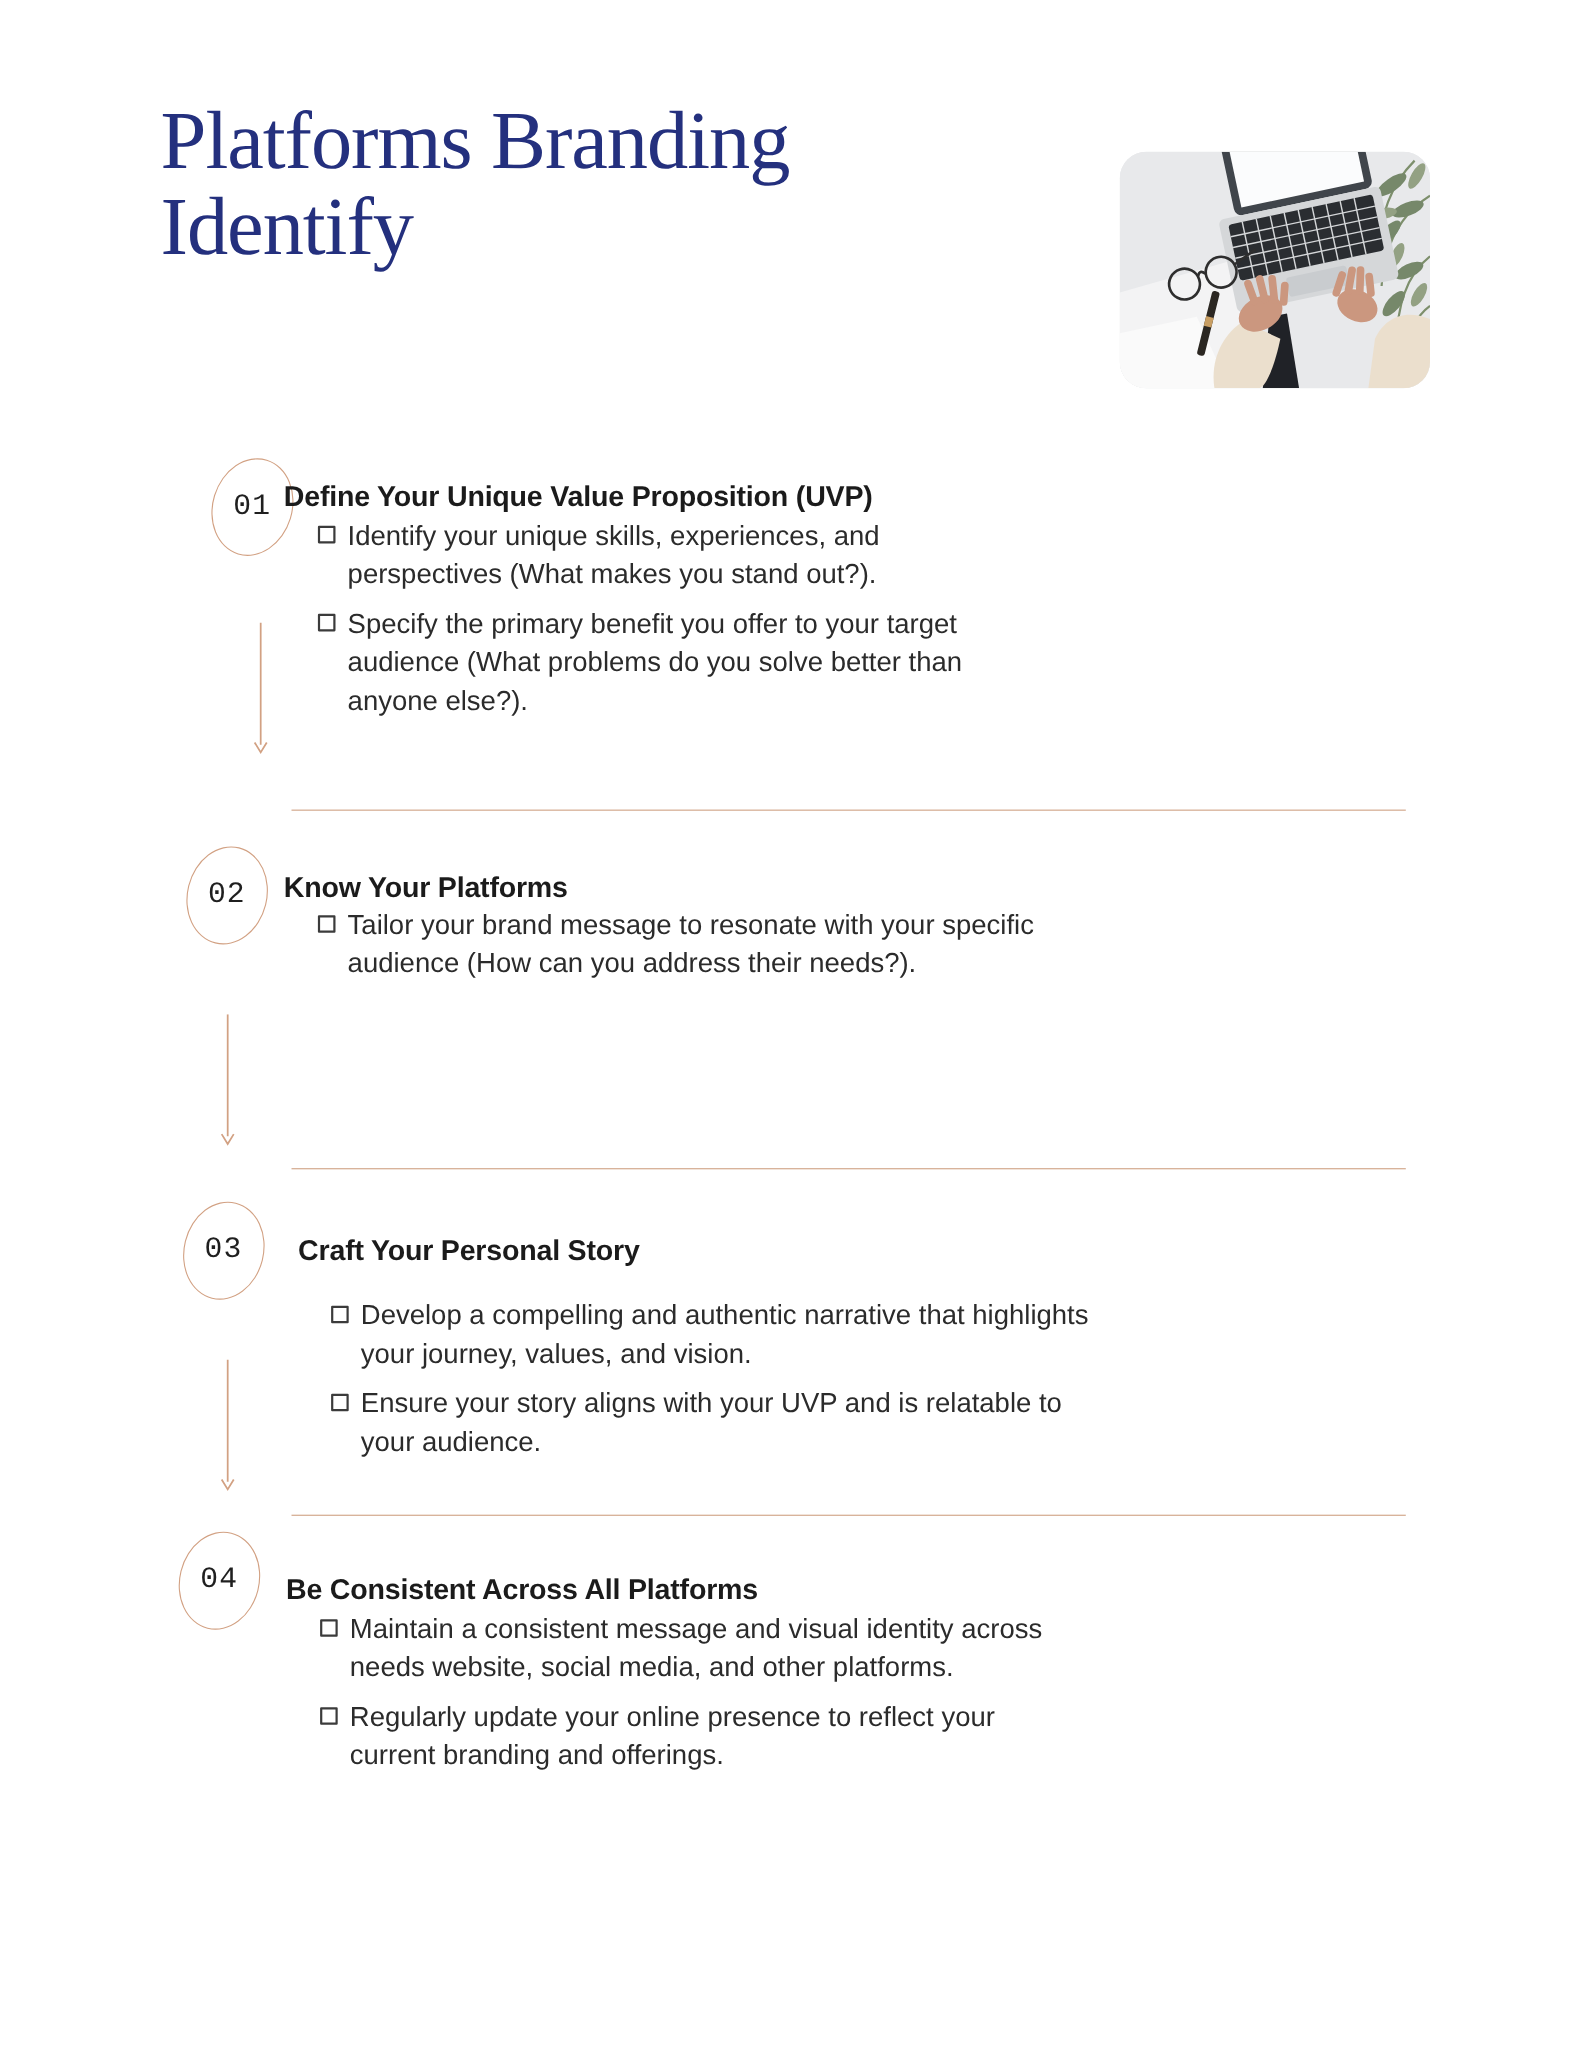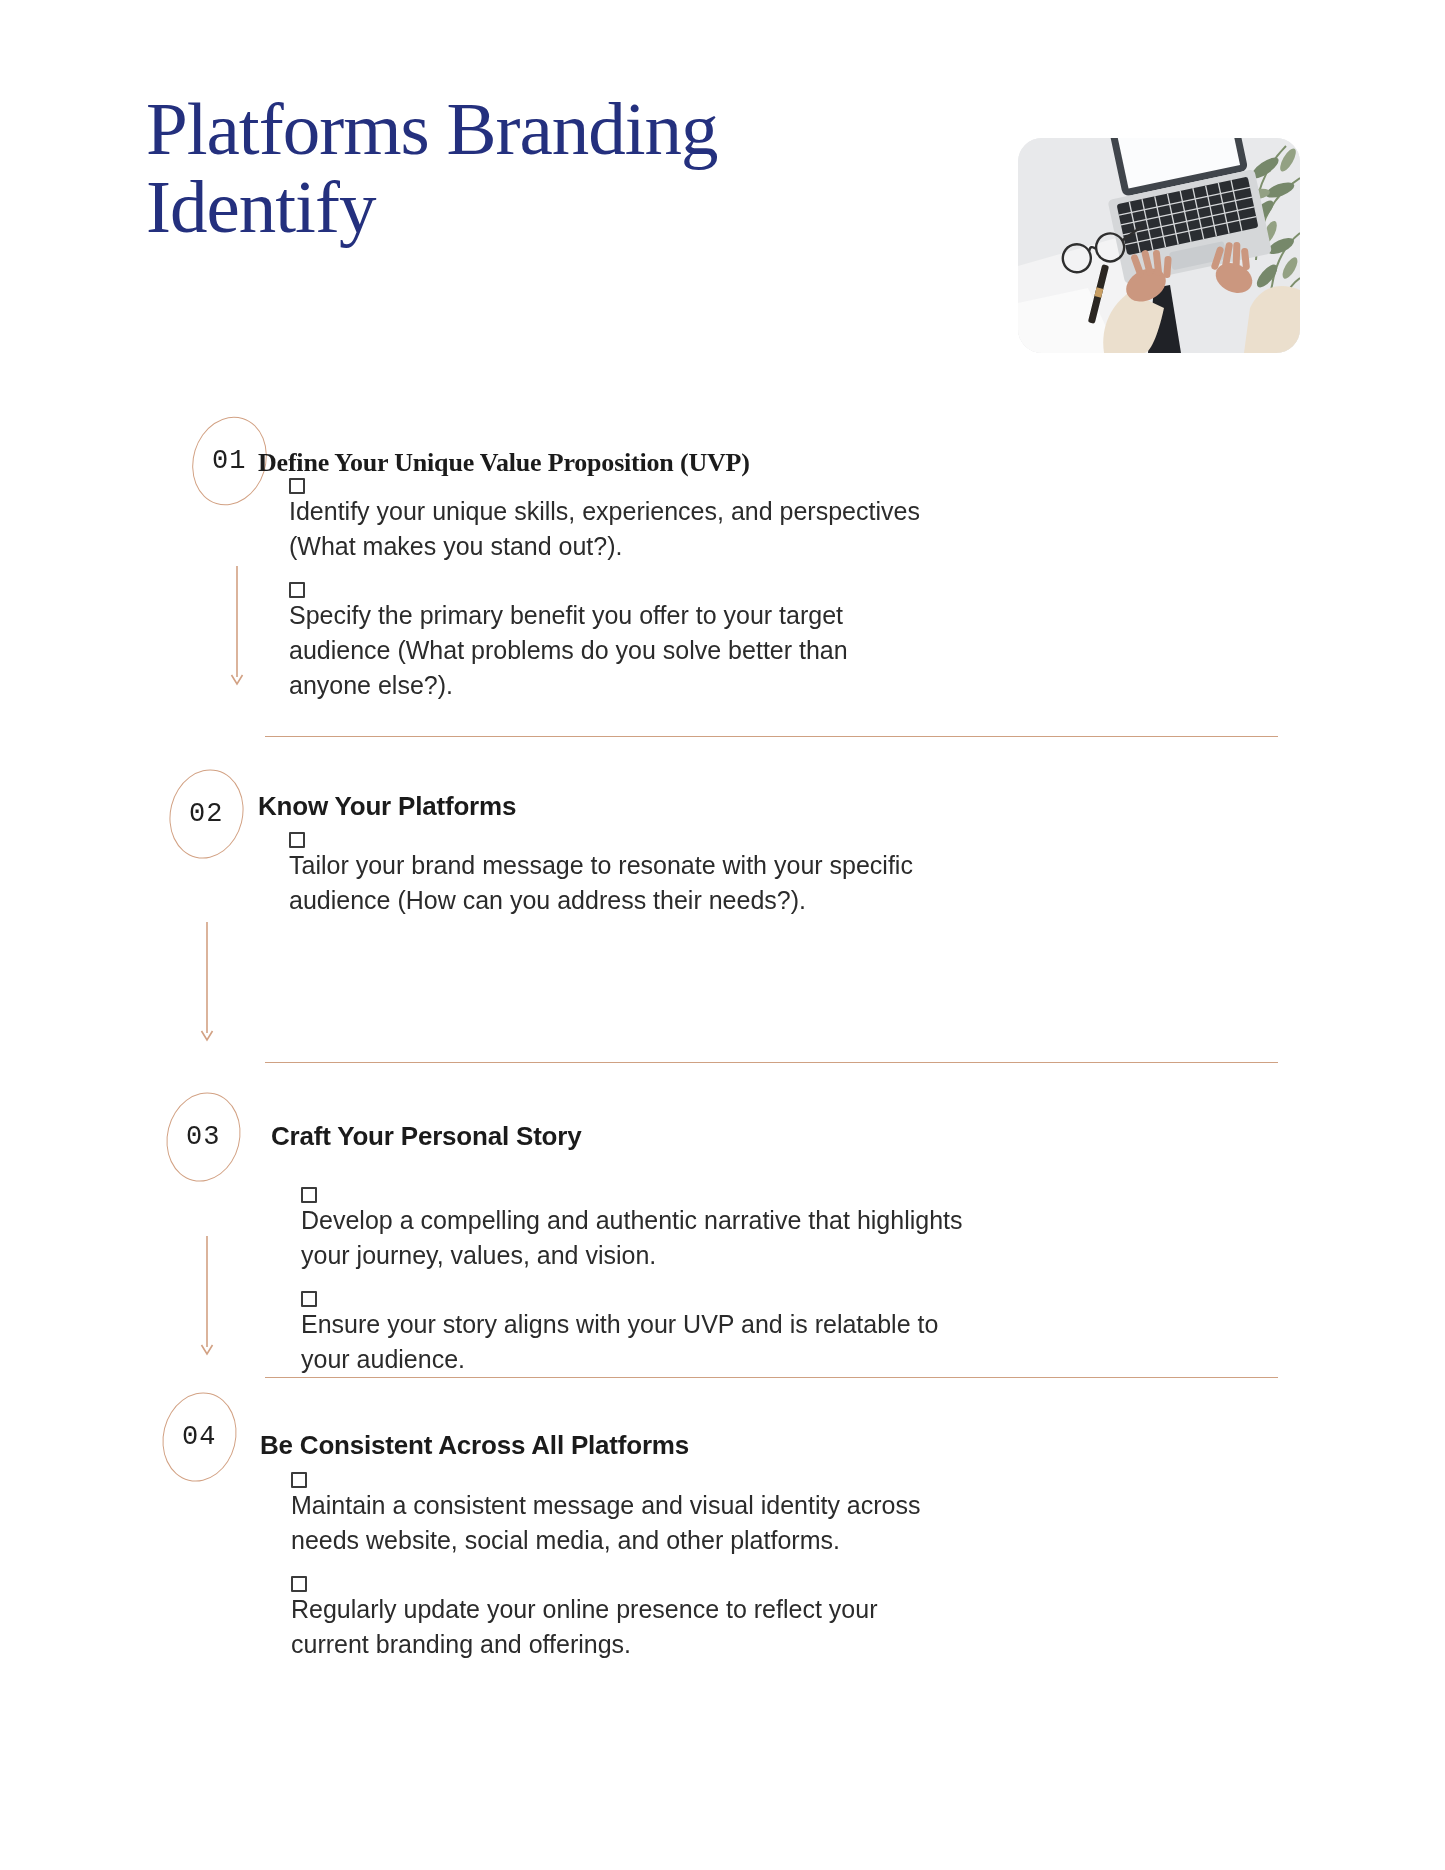--- a/index.html
+++ b/index.html
@@ -41,39 +41,39 @@
   .num-circle span {
     font-family:"Liberation Mono", monospace;
     font-size:27px; color:#1f1f1f; letter-spacing:1px;
   }
   .sec-heading {
     position:absolute;
     font-size:26px; font-weight:700; color:#1b1b1b;
     letter-spacing:-0.2px; white-space:nowrap;
   }
   .items { position:absolute; font-size:25px; line-height:35px; color:#2b2b2b; }
-  .item  { display:flex; margin-bottom:10px;flex-direction:column; }
+  .item  { display:flex; margin-bottom:10px; }
   .checkbox {
     flex:0 0 auto;
     width:16px; height:16px;
     border:2.3px solid #3b3b3b;
     border-radius:1px;
     margin:8px 11px 0 0;
     background:transparent;
   }
   .arrow { position:absolute; }
   .divider {
     position:absolute; left:265px; width:1013px; height:0;
     border-top:1.6px solid #cfa183;
   }
 
   
   .c1 { left:193px; top:416px; transform:rotate(17deg); }
   .c1 span { transform:rotate(-17deg); }
-  .h1 { left:258px; top:448px;font-family:Liberation Serif, serif; }
+  .h1 { left:258px; top:436px; }
   .i1 { left:289px; top:470px; width:640px; }
   .a1 { left:229px; top:566px; }
   .d1 { top:736px; }
 
   .c2 { left:170px; top:769px; transform:rotate(14deg); }
   .c2 span { transform:rotate(-14deg); }
   .h2 { left:258px; top:791px; }
   .i2 { left:289px; top:824px; width:660px; }
   .a2 { left:199px; top:922px; }
   .d2 { top:1062px; }

